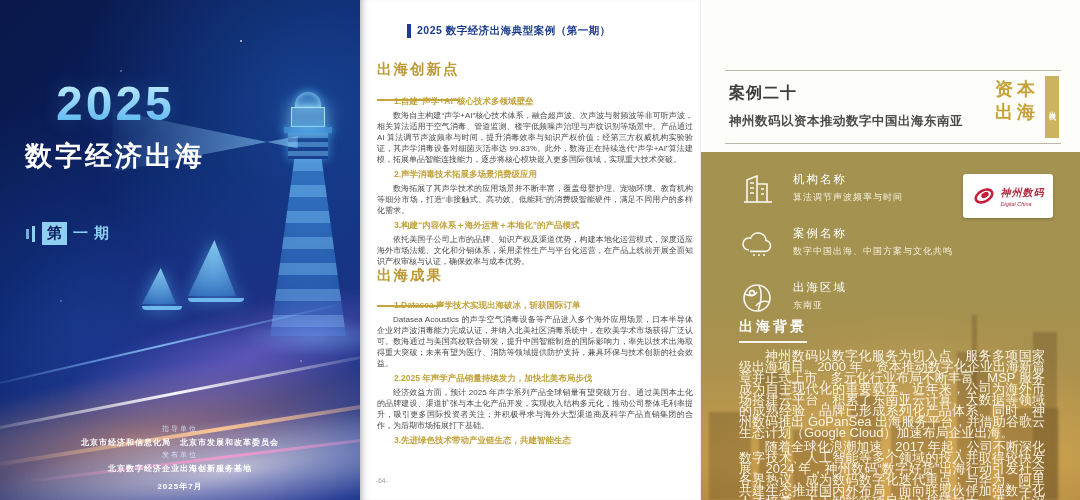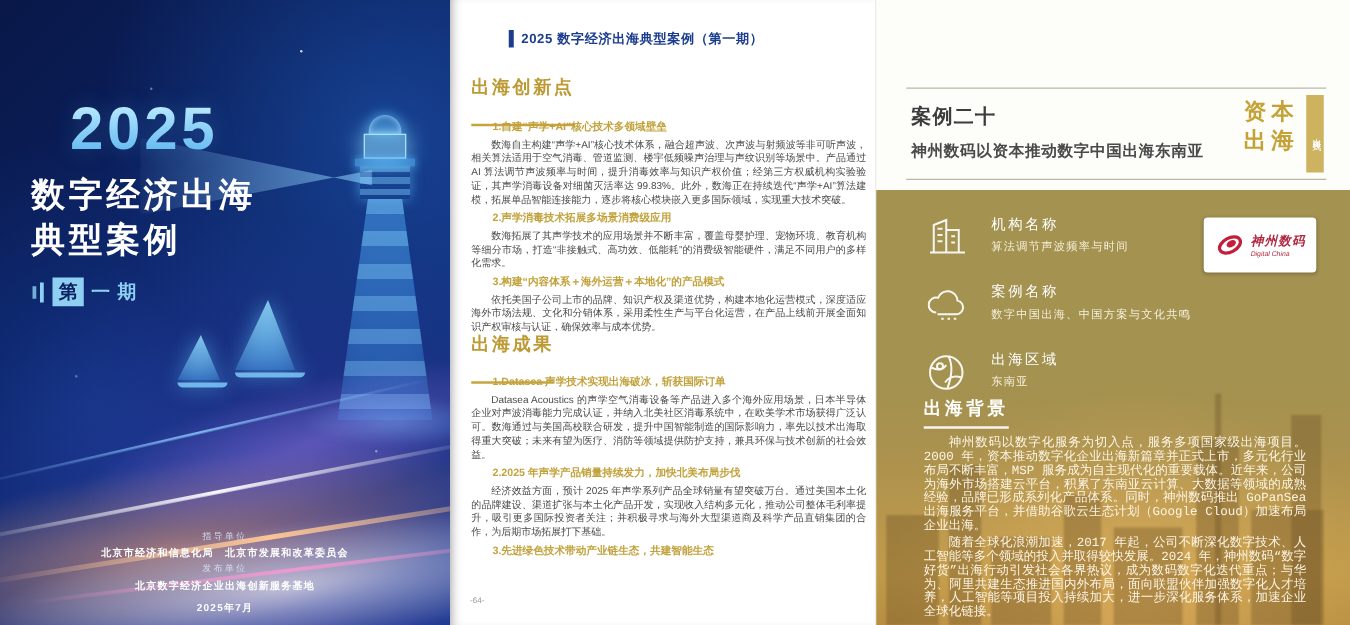--- a/index.html
+++ b/index.html
@@ -114,21 +114,21 @@
 
   .logo-card { position:absolute; right:28px; top:22px; width:90px; height:44px; background:#fff; border-radius:3px;
     display:flex; align-items:center; justify-content:center; box-shadow:0 1px 3px rgba(0,0,0,.25); z-index:2; }
   .logo-txt { margin-left:5px;font-style:italic; }
   .logo-cn { font-size:10px; font-weight:800; color:#b02a42; letter-spacing:1px; }
   .logo-en { font-size:5.5px; color:#b02a42; margin-top:1px; }
 
   .bg-h1 { position:absolute; left:38px; top:166px; font-size:14px; font-weight:800; color:#ffffff; letter-spacing:3px;
     padding-bottom:5px; border-bottom:2px solid rgba(255,255,255,.9); z-index:2; }
   .bg-text { position:absolute; left:38px; top:198px; width:306px; z-index:2; }
-  .bg-text p { font-size:10px; line-height:11px; color:rgba(255,249,233,.96); text-align:justify; text-indent:2em; margin-bottom:3px;font-family:Liberation Mono, monospace; }
+  .bg-text p { font-size:13px; line-height:11px; color:rgba(255,249,233,.96); text-align:justify; text-indent:2em; margin-bottom:3px; }
 </style>
 </head>
 <body>
 
 <div id="stage">
 
   <div id="cover">
     <div class="star" style="left:240px;top:40px"></div>
     <div class="star" style="left:120px;top:70px;opacity:.5"></div>
     <div class="star" style="left:300px;top:360px;opacity:.6"></div>
@@ -156,21 +156,20 @@
     <div class="trail t1"></div>
     <div class="trail t2"></div>
     <div class="trail t3"></div>
     <div class="streak s1"></div>
     <div class="streak s2"></div>
     <div class="streak s3"></div>
     <div class="streak s4"></div>
 
     <div class="cover-year">2025</div>
     <div class="cover-t1">数字经济出海</div>
-    <div class="cover-t2">典型案例</div>
     <div class="issue">
       <div class="bar1"></div>
         <div class="bar2"></div>
       <span class="box">第</span>
       <span class="rest">一期</span>
     </div>
 
     <div class="cover-footer" style="top:450px">
       <div class="cf-label">发布单位</div>
       <div class="cf-orgs">北京数字经济企业出海创新服务基地</div>

